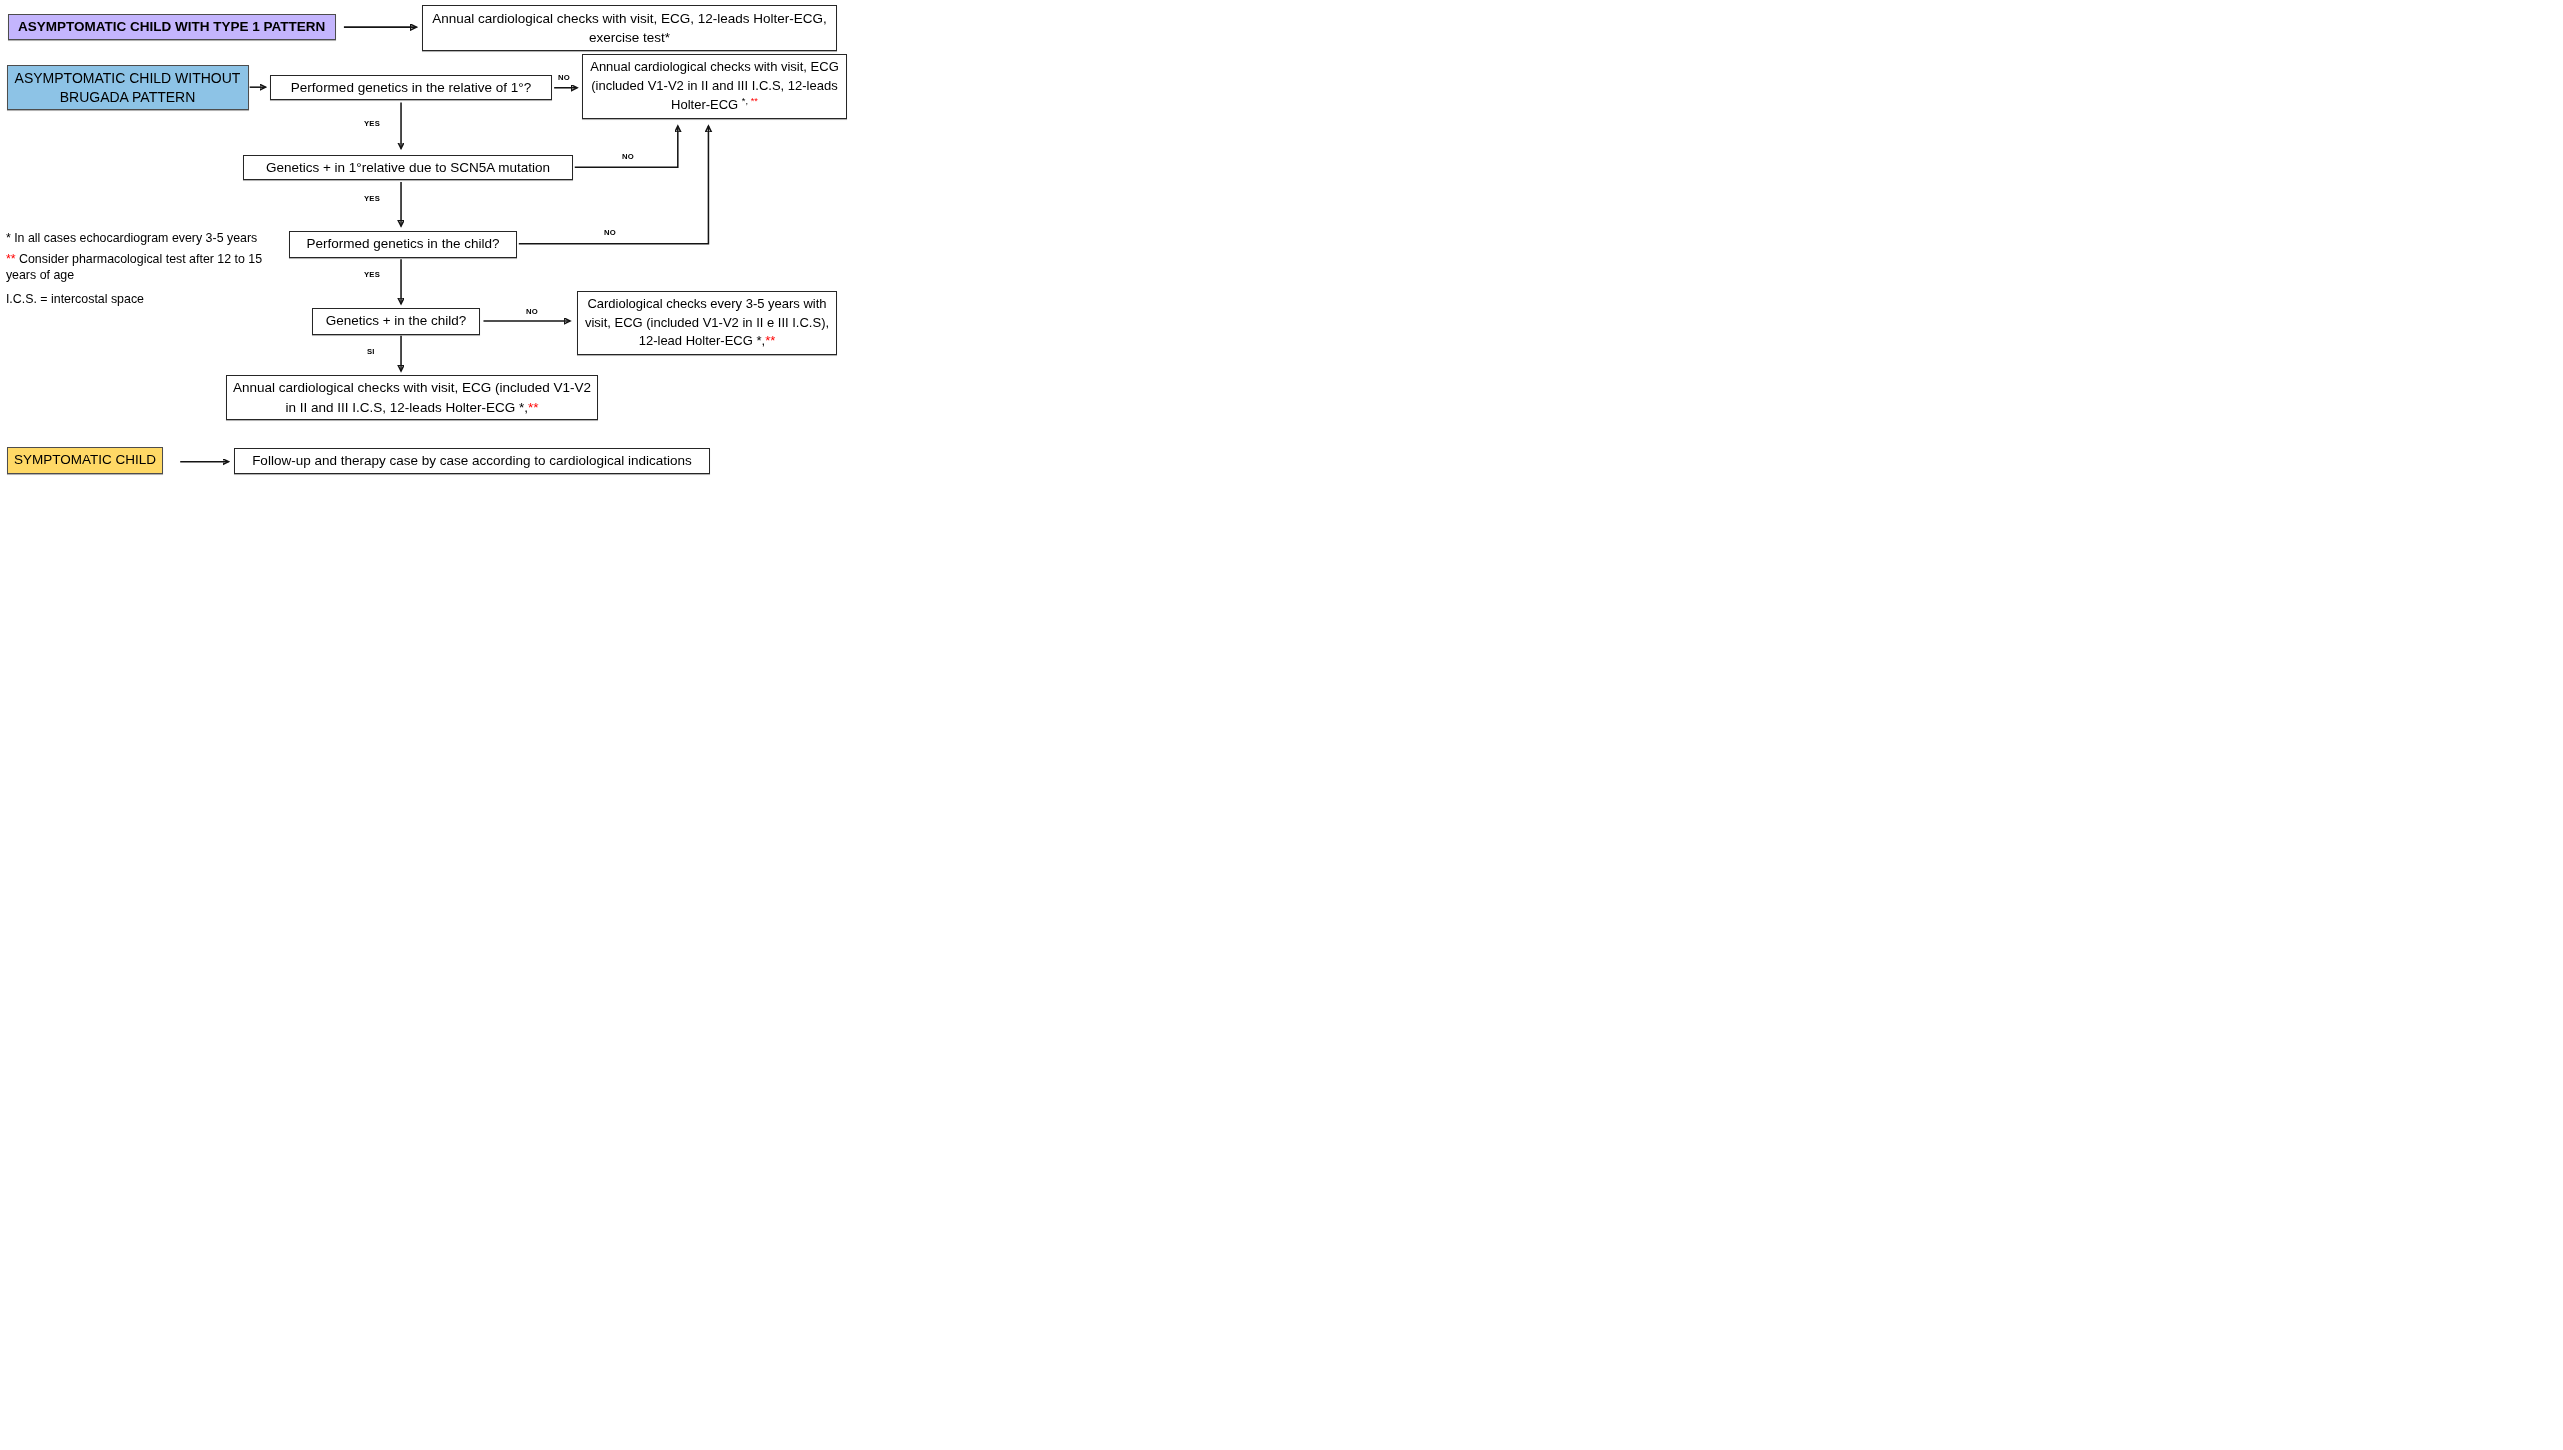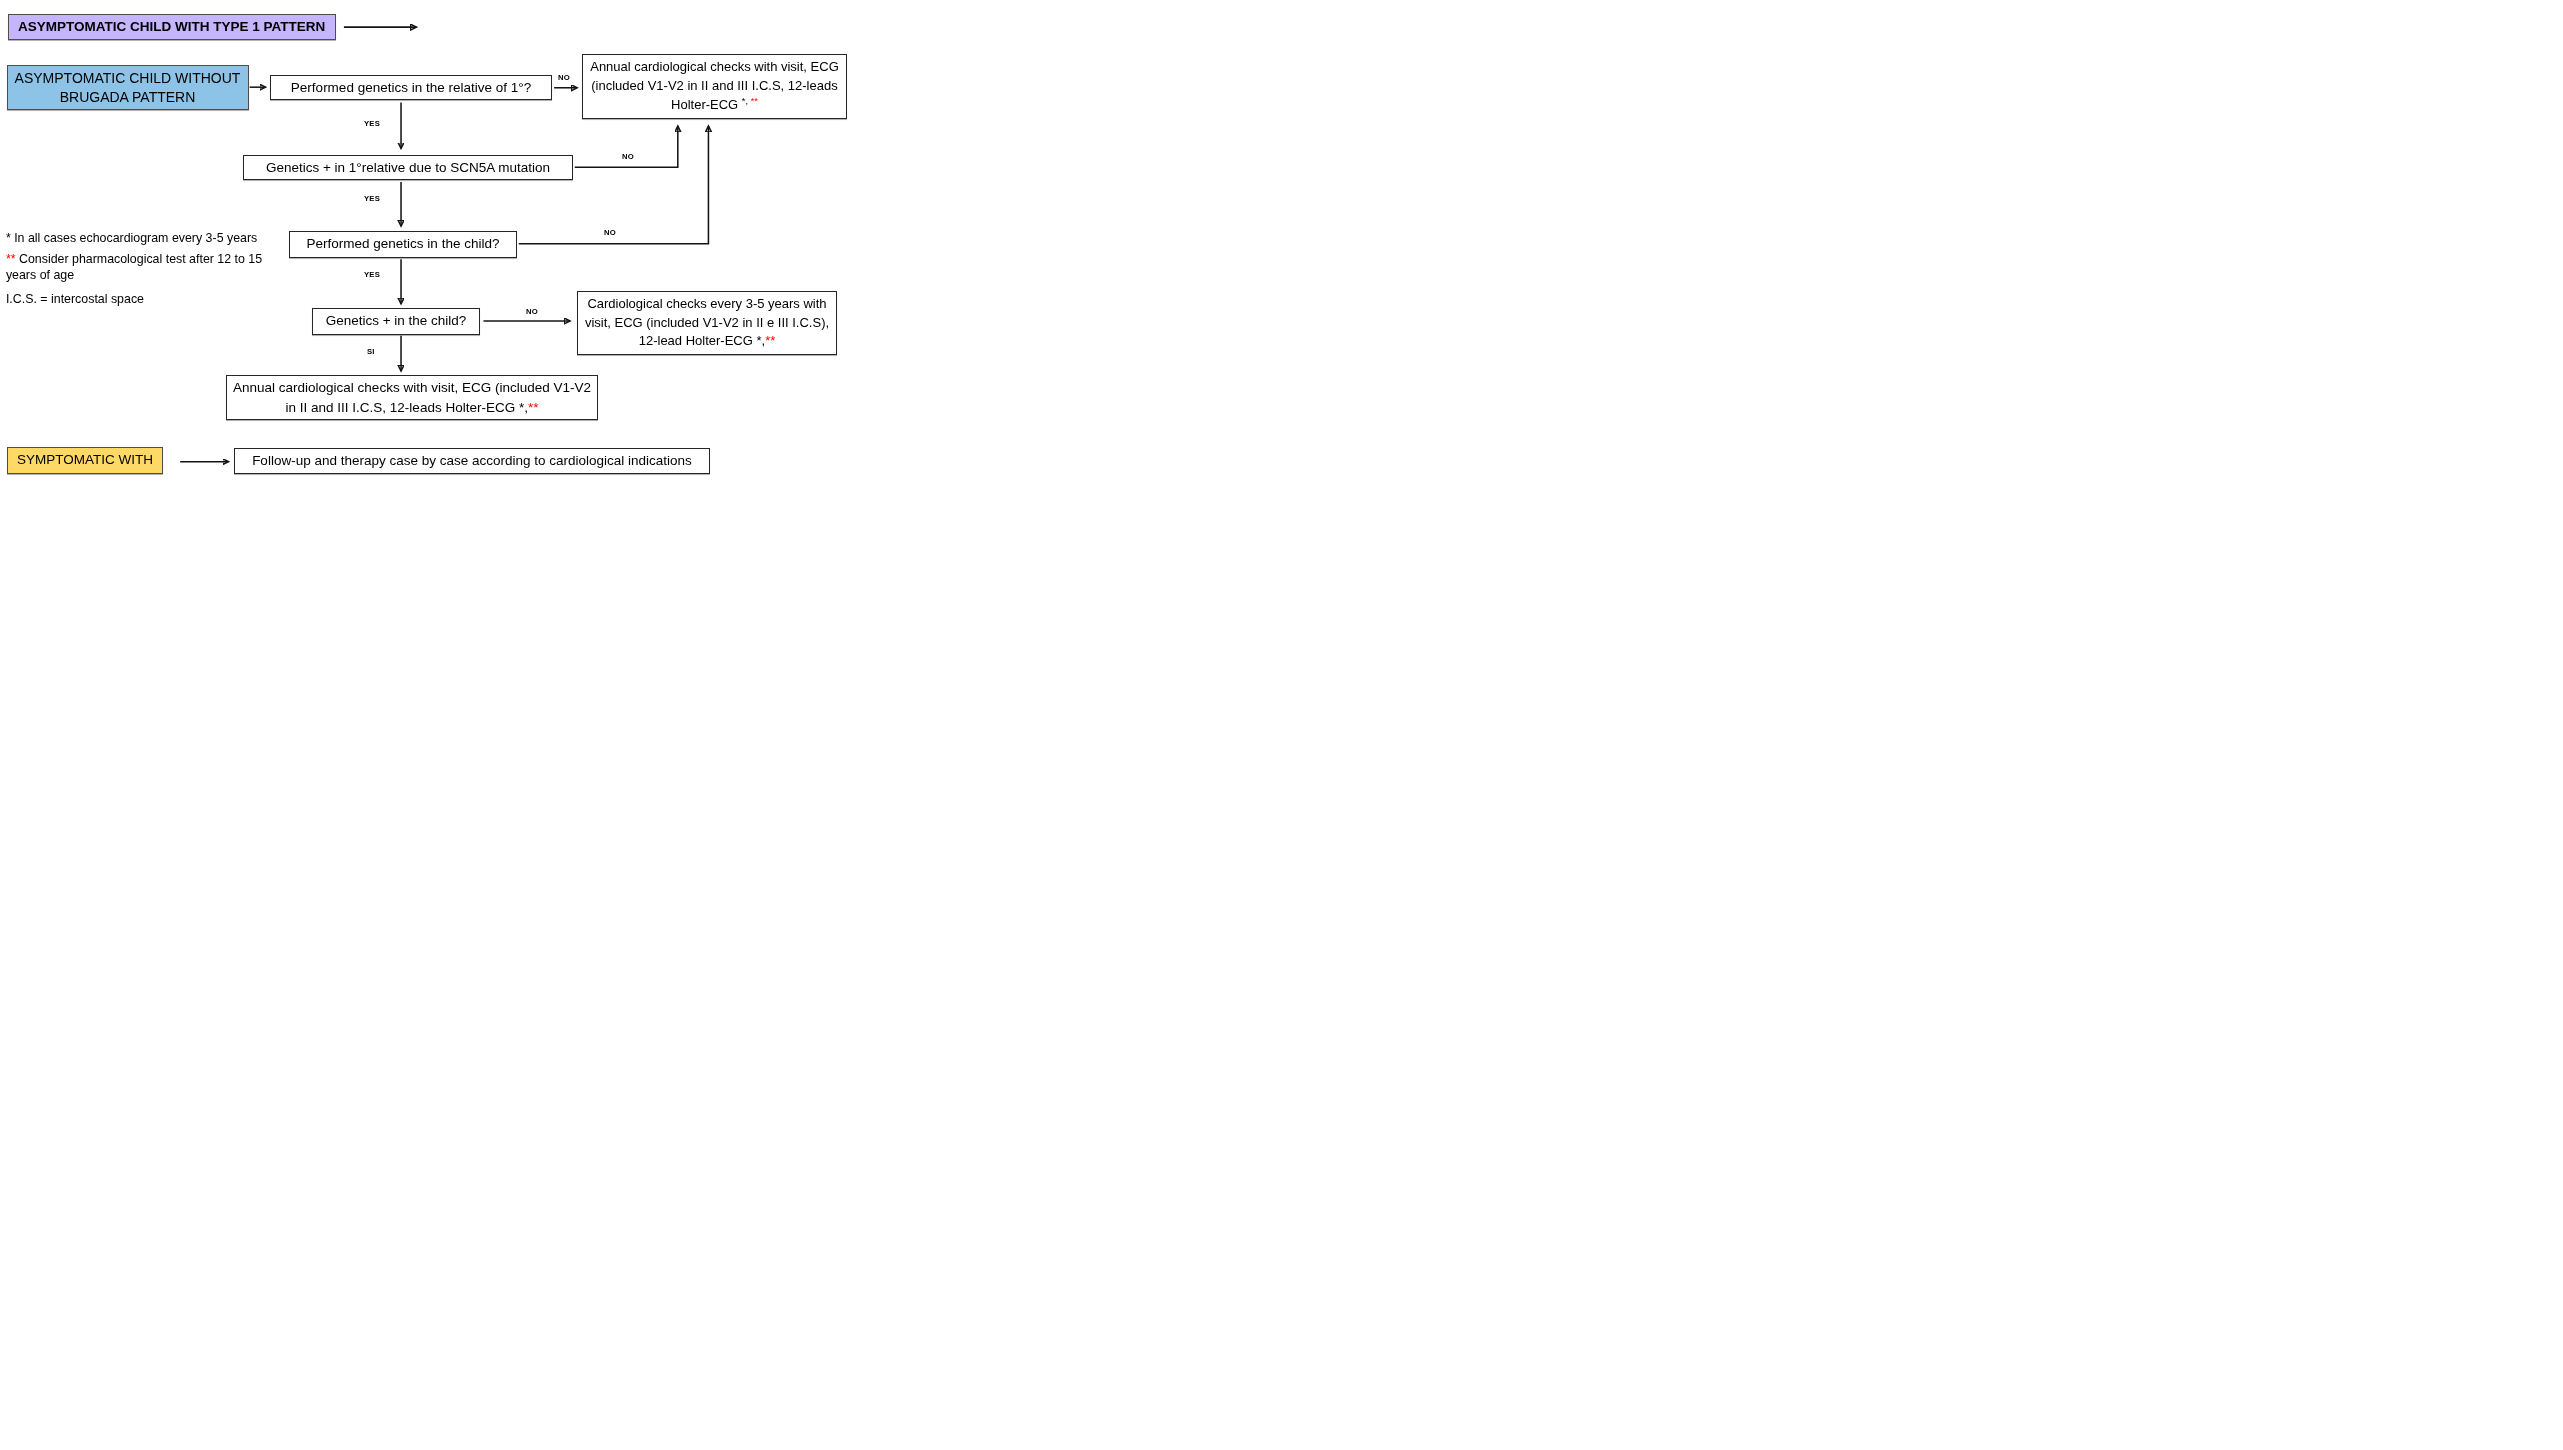--- a/index.html
+++ b/index.html
@@ -73,22 +73,25 @@
     <line x1="681" y1="440" x2="681" y2="516" marker-end="url(#ah)"></line>
     <line x1="821" y1="545" x2="968" y2="545" marker-end="url(#ah)"></line>
     <line x1="681" y1="570" x2="681" y2="630" marker-end="url(#ah)"></line>
     <line x1="306" y1="784" x2="388" y2="784" marker-end="url(#ah)"></line>
   </svg>
 
   <div class="box colored orange nowrap" style="left:7.7px; top:14px; width:328px; height:26px;">ASYMPTOMATIC CHILD WITH TYPE 1 PATTERN</div>
 
   <div class="box colored blue" style="left:6.5px; top:65px; width:242px; height:45px; font-size:14px; line-height:1.35;">ASYMPTOMATIC CHILD WITHOUT BRUGADA PATTERN</div>
 
-  <div class="box colored yellow nowrap" style="left:7px; top:447px; width:156px; height:26.5px;">SYMPTOMATIC WITH</div>
+  <div class="box colored yellow nowrap" style="left:7px; top:447px; width:156px; height:26.5px;">SYMPTOMATIC CHILD</div>
 
+  <div class="box" style="left:422px; top:5.3px; width:415px; height:46px;">
+    <span>Annual cardiological checks with visit, ECG, 12-leads Holter-ECG, exercise test*</span>
+  </div>
 
   <div class="box nowrap" style="left:270px; top:75px; width:282px; height:25px;">
     <span>Performed genetics in the relative of 1°?</span>
   </div>
 
   <div class="box small3" style="left:582px; top:54px; width:265px; height:65px;">
     <span>
       <span>Annual cardiological checks with visit, ECG (included V1-V2 in II and III I.C.S, 12-leads Holter-ECG </span><span class="sup">*, </span><span class="sup red">**</span>
     </span>
   </div>

